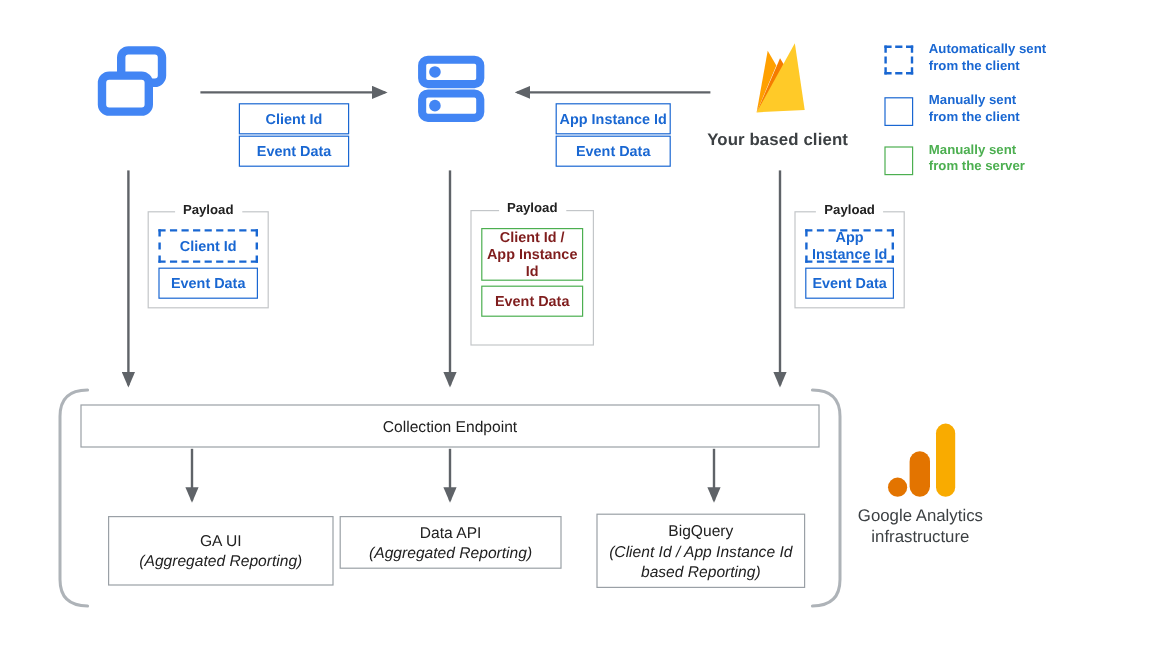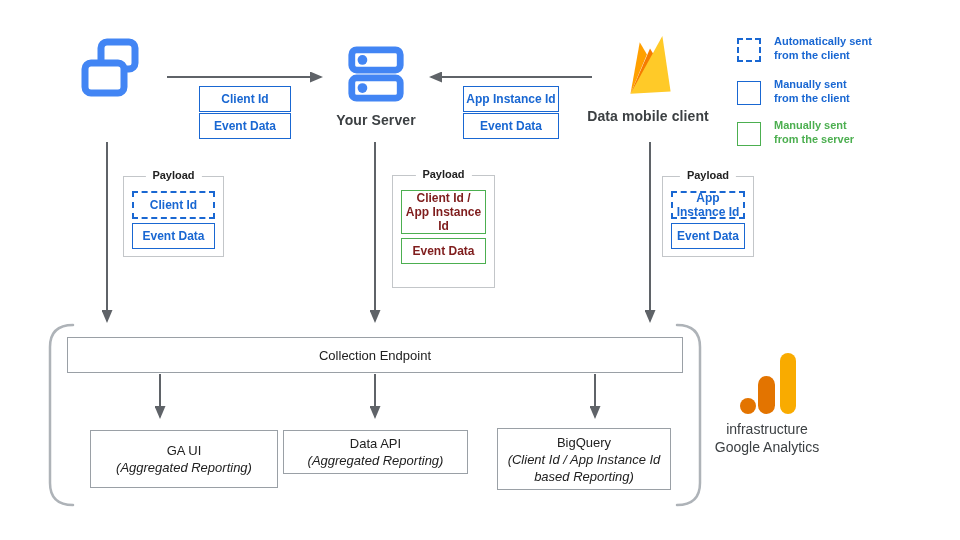--- a/index.html
+++ b/index.html
@@ -98,30 +98,29 @@
   </div>
 
   <div class="icon" style="left:345px;top:42px;">
     <svg width="62" height="64" viewBox="0 0 64 64">
       <rect x="7" y="7" width="50" height="21" rx="5" fill="#fff" stroke="#4285F4" stroke-width="7"></rect>
       <circle cx="18" cy="17.5" r="5" fill="#4285F4"></circle>
       <rect x="7" y="36" width="50" height="21" rx="5" fill="#fff" stroke="#4285F4" stroke-width="7"></rect>
       <circle cx="18" cy="46.5" r="5" fill="#4285F4"></circle>
     </svg>
   </div>
-  <div class="node-label" style="left:296px;top:112px;">Your Server</div>
 
   <div class="icon" style="left:618px;top:32px;">
     <svg width="62" height="74" viewBox="0 0 60 72">
       <polygon points="12,60 21,10 28,22" fill="#FFA000"></polygon>
       <polygon points="12,60 31,16 37,26" fill="#F57C00"></polygon>
       <polygon points="12,60 43,4 51,58" fill="#FFCA28"></polygon>
     </svg>
   </div>
-  <div class="node-label" style="left:568px;top:108px;">Data mobile client</div>
+  <div class="node-label" style="left:568px;top:108px;">Your based client</div>
 
   <div class="param" style="left:199px;top:86px;width:90px;">Client Id</div>
   <div class="param" style="left:199px;top:113px;width:90px;">Event Data</div>
 
   <div class="param" style="left:463px;top:86px;width:94px;">App Instance Id</div>
   <div class="param" style="left:463px;top:113px;width:94px;">Event Data</div>
 
   <div class="legend-item" style="top:33px;">
     <span class="swatch sw-dashed"></span>
     <span class="legend-text lt-blue">
@@ -182,17 +181,17 @@
   </div>
 
   <div class="icon" style="left:735px;top:345px;">
     <svg width="70" height="72" viewBox="0 0 70 72">
       <circle cx="13" cy="61" r="8" fill="#E37400"></circle>
       <rect x="23" y="31" width="17" height="38" rx="8.5" fill="#E37400"></rect>
       <rect x="45" y="8" width="16" height="61" rx="8" fill="#F9AB00"></rect>
     </svg>
   </div>
   <div class="brand-text">
+    <span>Google Analytics</span>
     <span>infrastructure</span>
-    <span>Google Analytics</span>
   </div>
 
 </div>
 
 </body></html>

